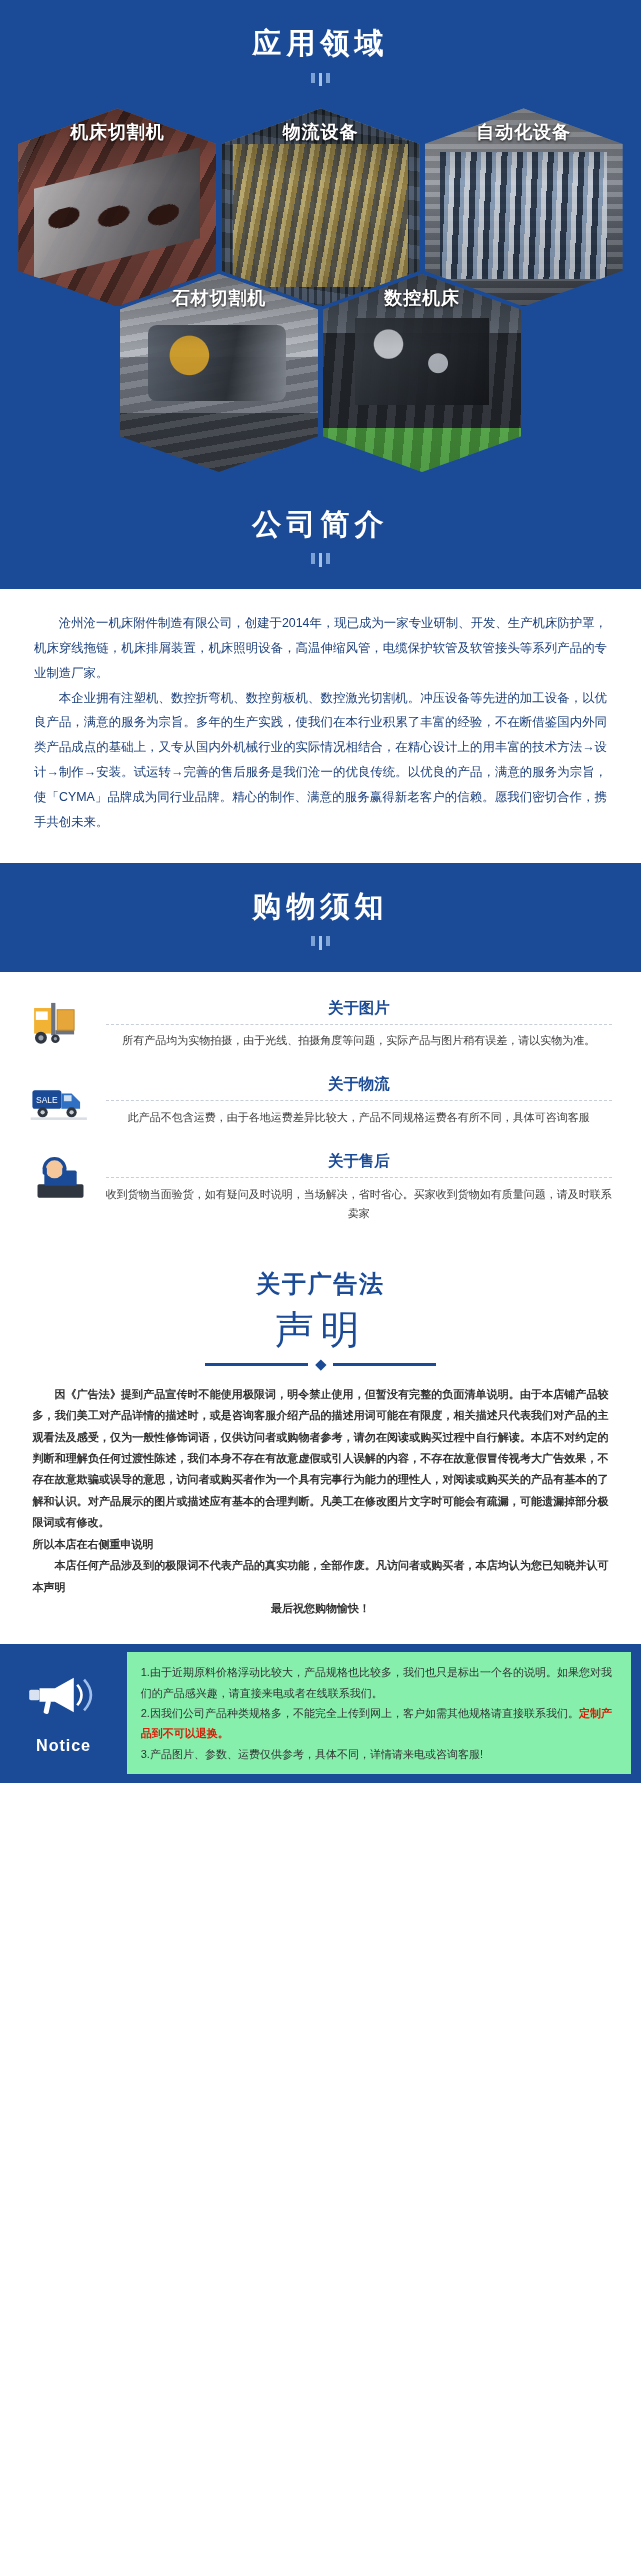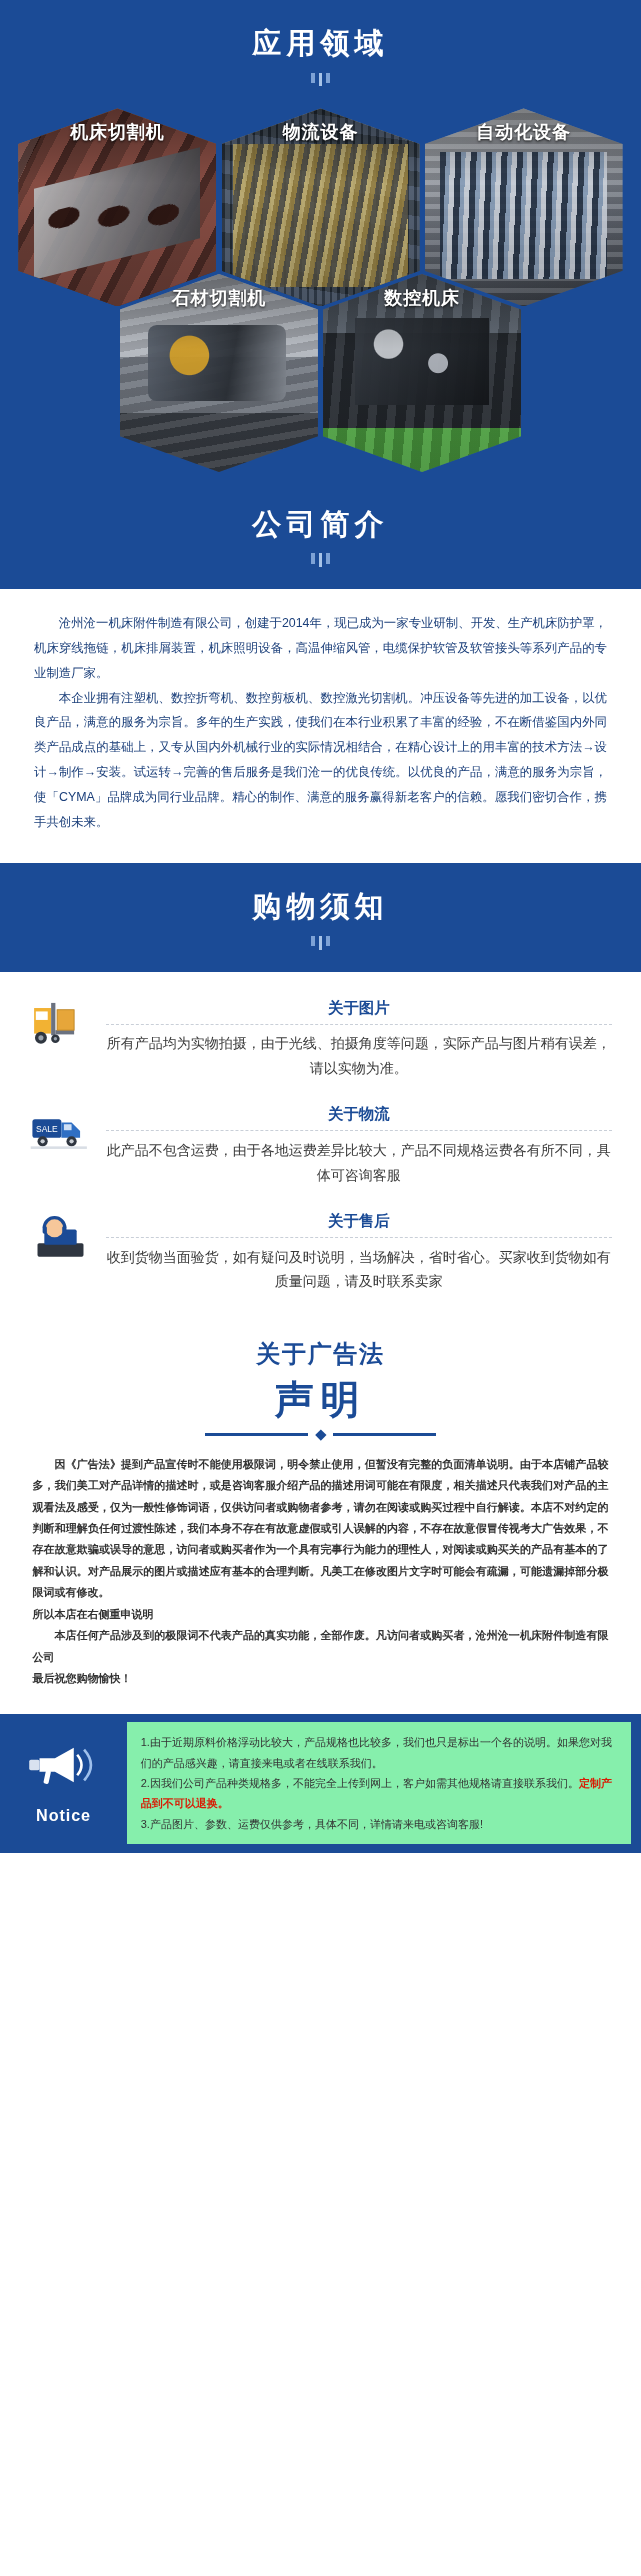--- a/index.html
+++ b/index.html
@@ -204,36 +204,36 @@
     font-weight: bold;
     margin-bottom: 3.4px;
   }
   .note-dash {
     border: 0;
     border-top: 0.9px dashed #c9cfd8;
     margin: 5.1px 0 6.8px;
   }
   .note-text {
     color: #3b3b3b;
-    font-size: 14px;
+    font-size: 11px;
     line-height: 1.75;
   }
 
   
   .adlaw { padding: 13.7px 32.5px 8.6px; text-align: center; }
   .adlaw-h1 {
     color: #1b4b96;
     font-size: 24px;
     font-weight: bold;
     letter-spacing: 1.7px;
   }
   .adlaw-h2 {
     color: #1b4b96;
     font-size: 39px;
-    font-weight: bold;
+    font-weight: normal;
     letter-spacing: 6.8px;
     margin: 3.4px 0 1.7px;
   }
   .adlaw-rule {
     display: flex;
     align-items: center;
     justify-content: center;
     gap: 8.6px;
     margin: 3.4px 0 15.4px;
   }
@@ -251,21 +251,21 @@
   }
   .adlaw-body p {
     color: #333333;
     font-size: 11px;
     line-height: 1.95;
     text-align: justify;
     text-indent: 2em;
     font-weight: bold;
   }
   .adlaw-body p.noindent { text-indent: 0; }
-  .adlaw-body p.right { text-align: left; text-indent: 0; }
+  .adlaw-body p.right { text-align: center; text-indent: 0; }
 
   
   .notice {
     margin: 15.4px 0 0;
     background: #1b4b96;
     display: flex;
     align-items: stretch;
     min-height: 128px;
   }
   .notice-left {
@@ -439,21 +439,21 @@
     <div class="adlaw-h1">关于广告法</div>
     <div class="adlaw-h2">声明</div>
     <div class="adlaw-rule">
       <span></span>
       <i></i>
       <span></span>
     </div>
     <div class="adlaw-body">
       <p>因《广告法》提到产品宣传时不能使用极限词，明令禁止使用，但暂没有完整的负面清单说明。由于本店铺产品较多，我们美工对产品详情的描述时，或是咨询客服介绍产品的描述用词可能在有限度，相关描述只代表我们对产品的主观看法及感受，仅为一般性修饰词语，仅供访问者或购物者参考，请勿在阅读或购买过程中自行解读。本店不对约定的判断和理解负任何过渡性陈述，我们本身不存在有故意虚假或引人误解的内容，不存在故意假冒传视考大广告效果，不存在故意欺骗或误导的意思，访问者或购买者作为一个具有完事行为能力的理性人，对阅读或购买关的产品有基本的了解和认识。对产品展示的图片或描述应有基本的合理判断。凡美工在修改图片文字时可能会有疏漏，可能遗漏掉部分极限词或有修改。</p>
       <p class="noindent">所以本店在右侧重申说明</p>
-      <p>本店任何产品涉及到的极限词不代表产品的真实功能，全部作废。凡访问者或购买者，沧州沧一机床附件制造有限公司</p>
+      <p>本店任何产品涉及到的极限词不代表产品的真实功能，全部作废。凡访问者或购买者，本店均认为您已知晓并认可本声明</p>
       <p class="right">最后祝您购物愉快！</p>
     </div>
   </div>
 
   <div class="notice">
     <div class="notice-left">
       <div class="mega">
         <svg viewBox="0 0 92 56" width="79" height="48">
           <path d="M18 20 h18 l22 -12 v40 l-22 -12 h-18 z" fill="#ffffff"></path>
           <rect x="6" y="22" width="12" height="12" rx="2" fill="#d9e2f0"></rect>

